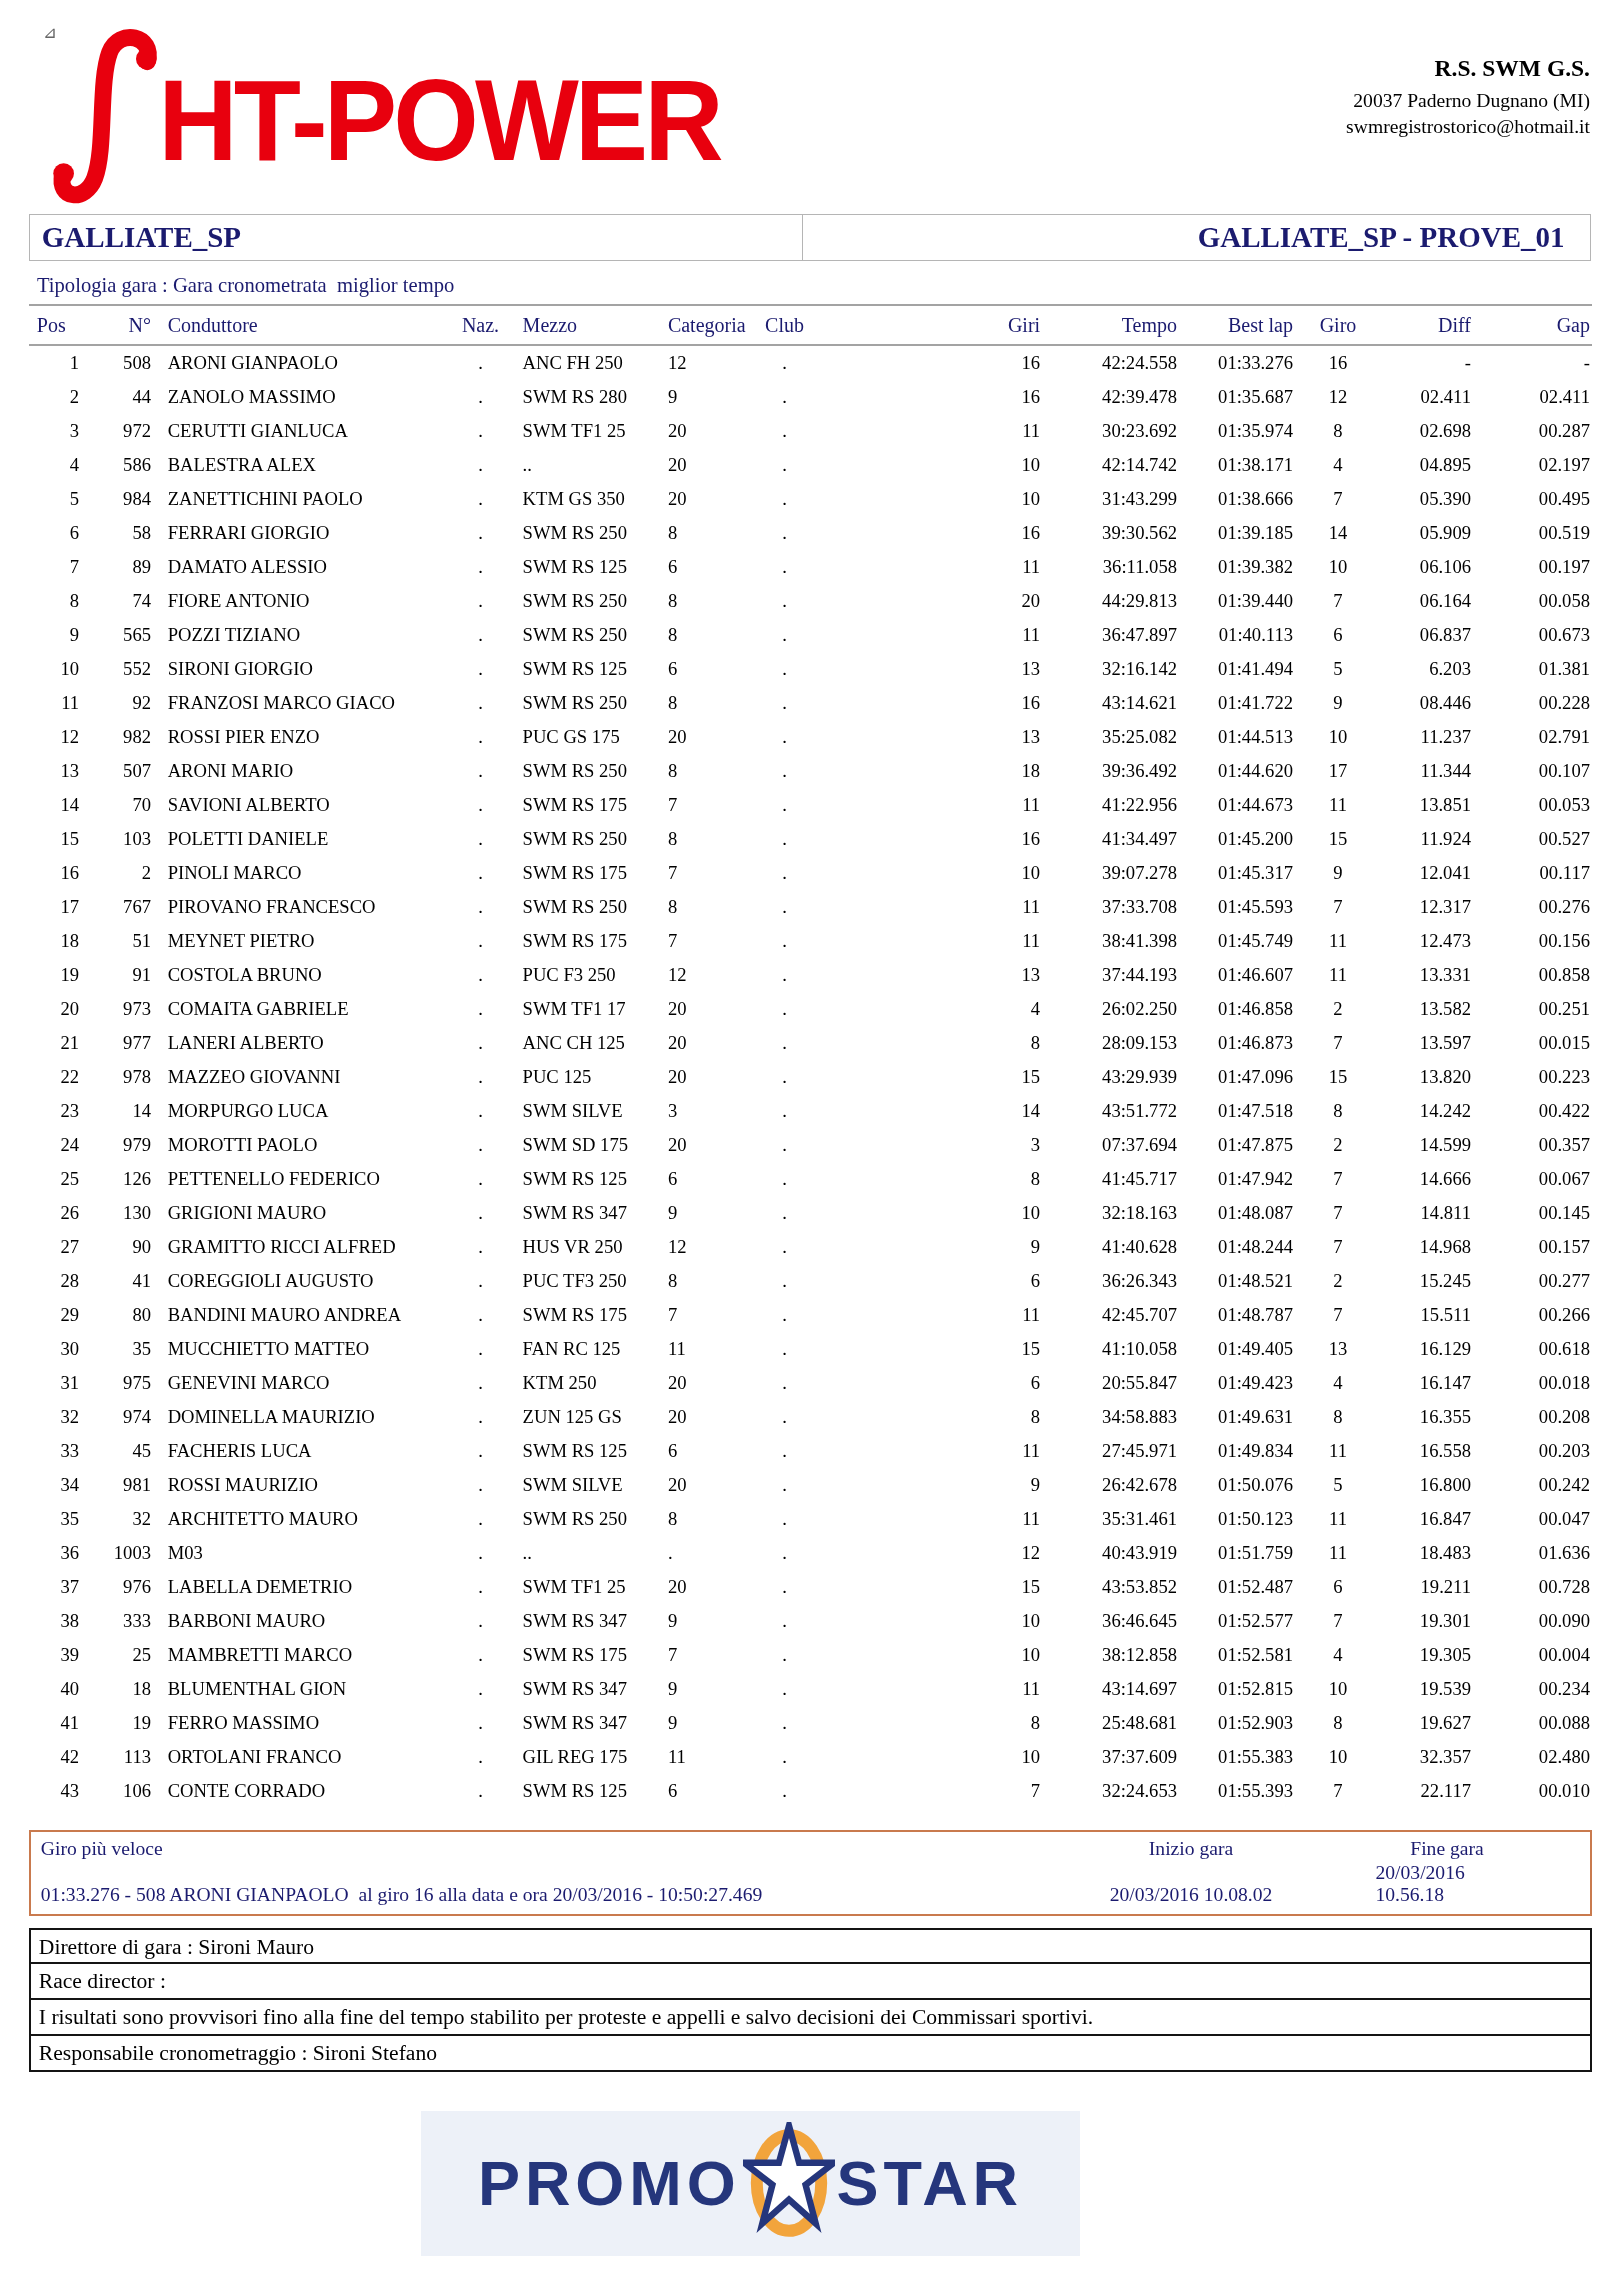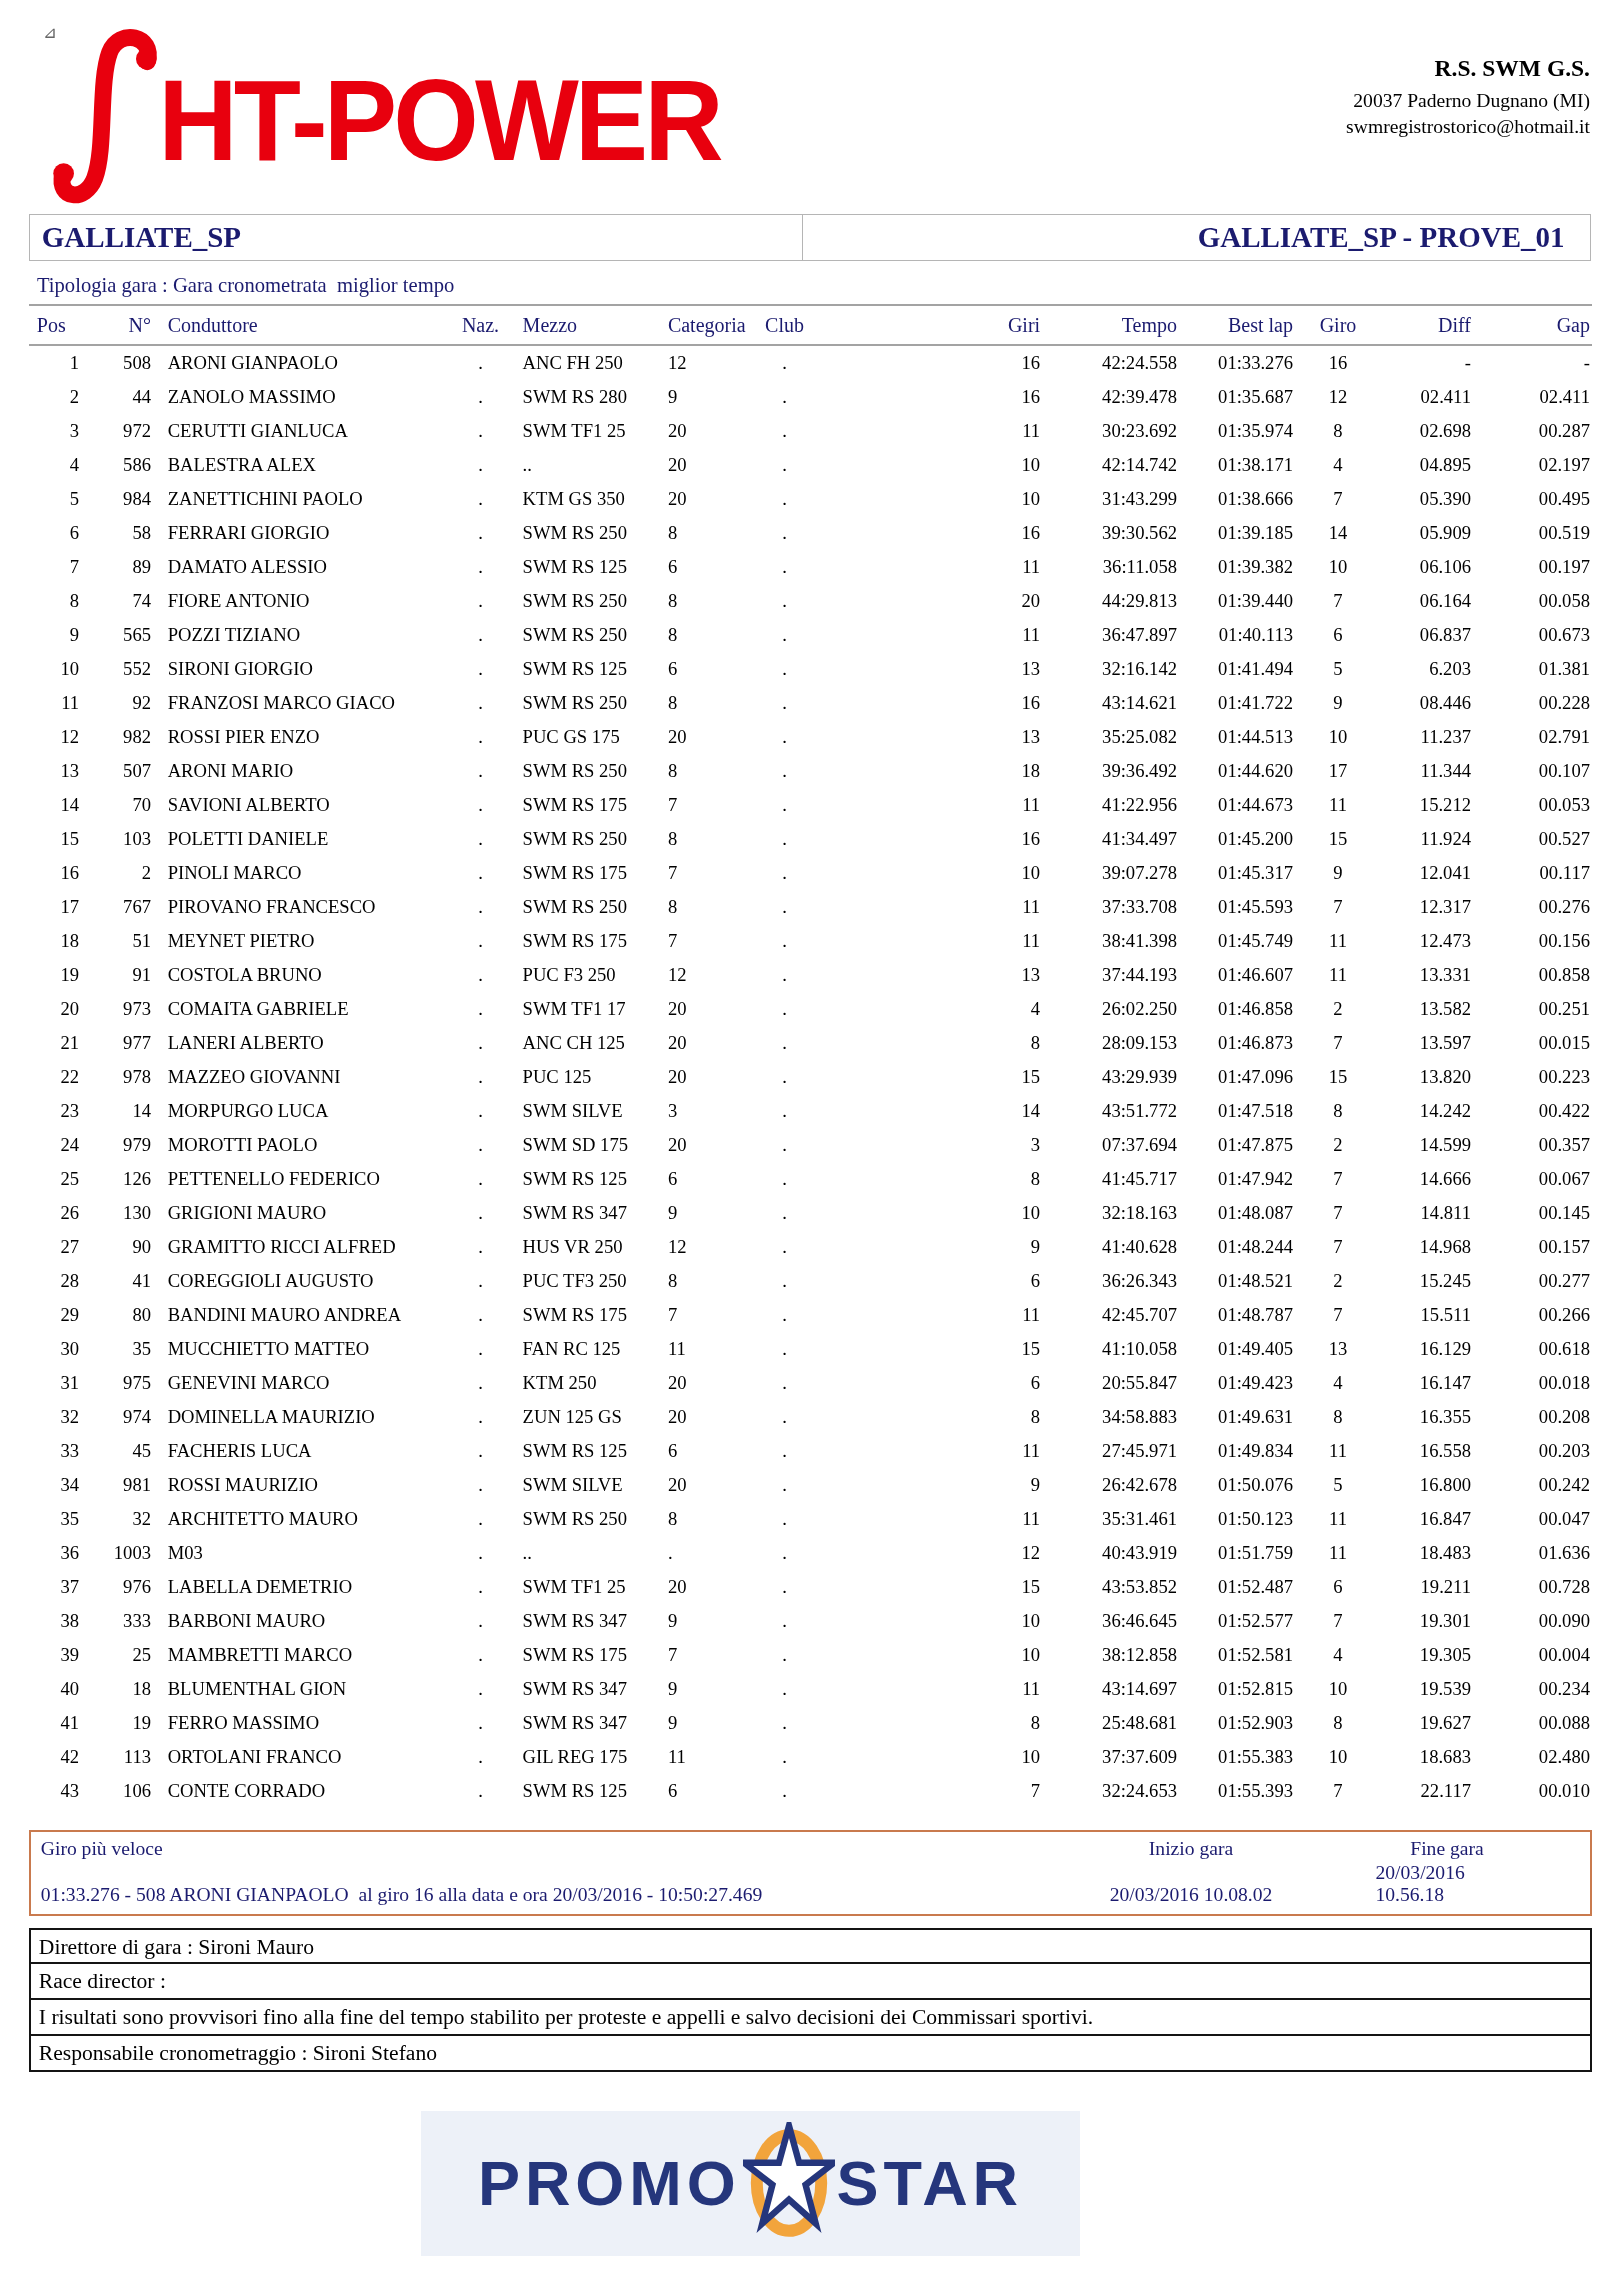--- a/index.html
+++ b/index.html
@@ -329,21 +329,21 @@
         <td class="c1">70</td>
         <td class="c2">SAVIONI ALBERTO</td>
         <td class="c3">.</td>
         <td class="c4">SWM RS 175</td>
         <td class="c5">7</td>
         <td class="c6">.</td>
         <td class="c7">11</td>
         <td class="c8">41:22.956</td>
         <td class="c9">01:44.673</td>
         <td class="c10">11</td>
-        <td class="c11">15.212</td>
+        <td class="c11">13.851</td>
         <td class="c12">00.053</td>
       </tr>
       <tr>
         <td class="c0">15</td>
         <td class="c1">103</td>
         <td class="c2">POLETTI DANIELE</td>
         <td class="c3">.</td>
         <td class="c4">SWM RS 250</td>
         <td class="c5">8</td>
         <td class="c6">.</td>
@@ -749,21 +749,21 @@
         <td class="c1">113</td>
         <td class="c2">ORTOLANI FRANCO</td>
         <td class="c3">.</td>
         <td class="c4">GIL REG 175</td>
         <td class="c5">11</td>
         <td class="c6">.</td>
         <td class="c7">10</td>
         <td class="c8">37:37.609</td>
         <td class="c9">01:55.383</td>
         <td class="c10">10</td>
-        <td class="c11">18.683</td>
+        <td class="c11">32.357</td>
         <td class="c12">02.480</td>
       </tr>
       <tr>
         <td class="c0">43</td>
         <td class="c1">106</td>
         <td class="c2">CONTE CORRADO</td>
         <td class="c3">.</td>
         <td class="c4">SWM RS 125</td>
         <td class="c5">6</td>
         <td class="c6">.</td>

